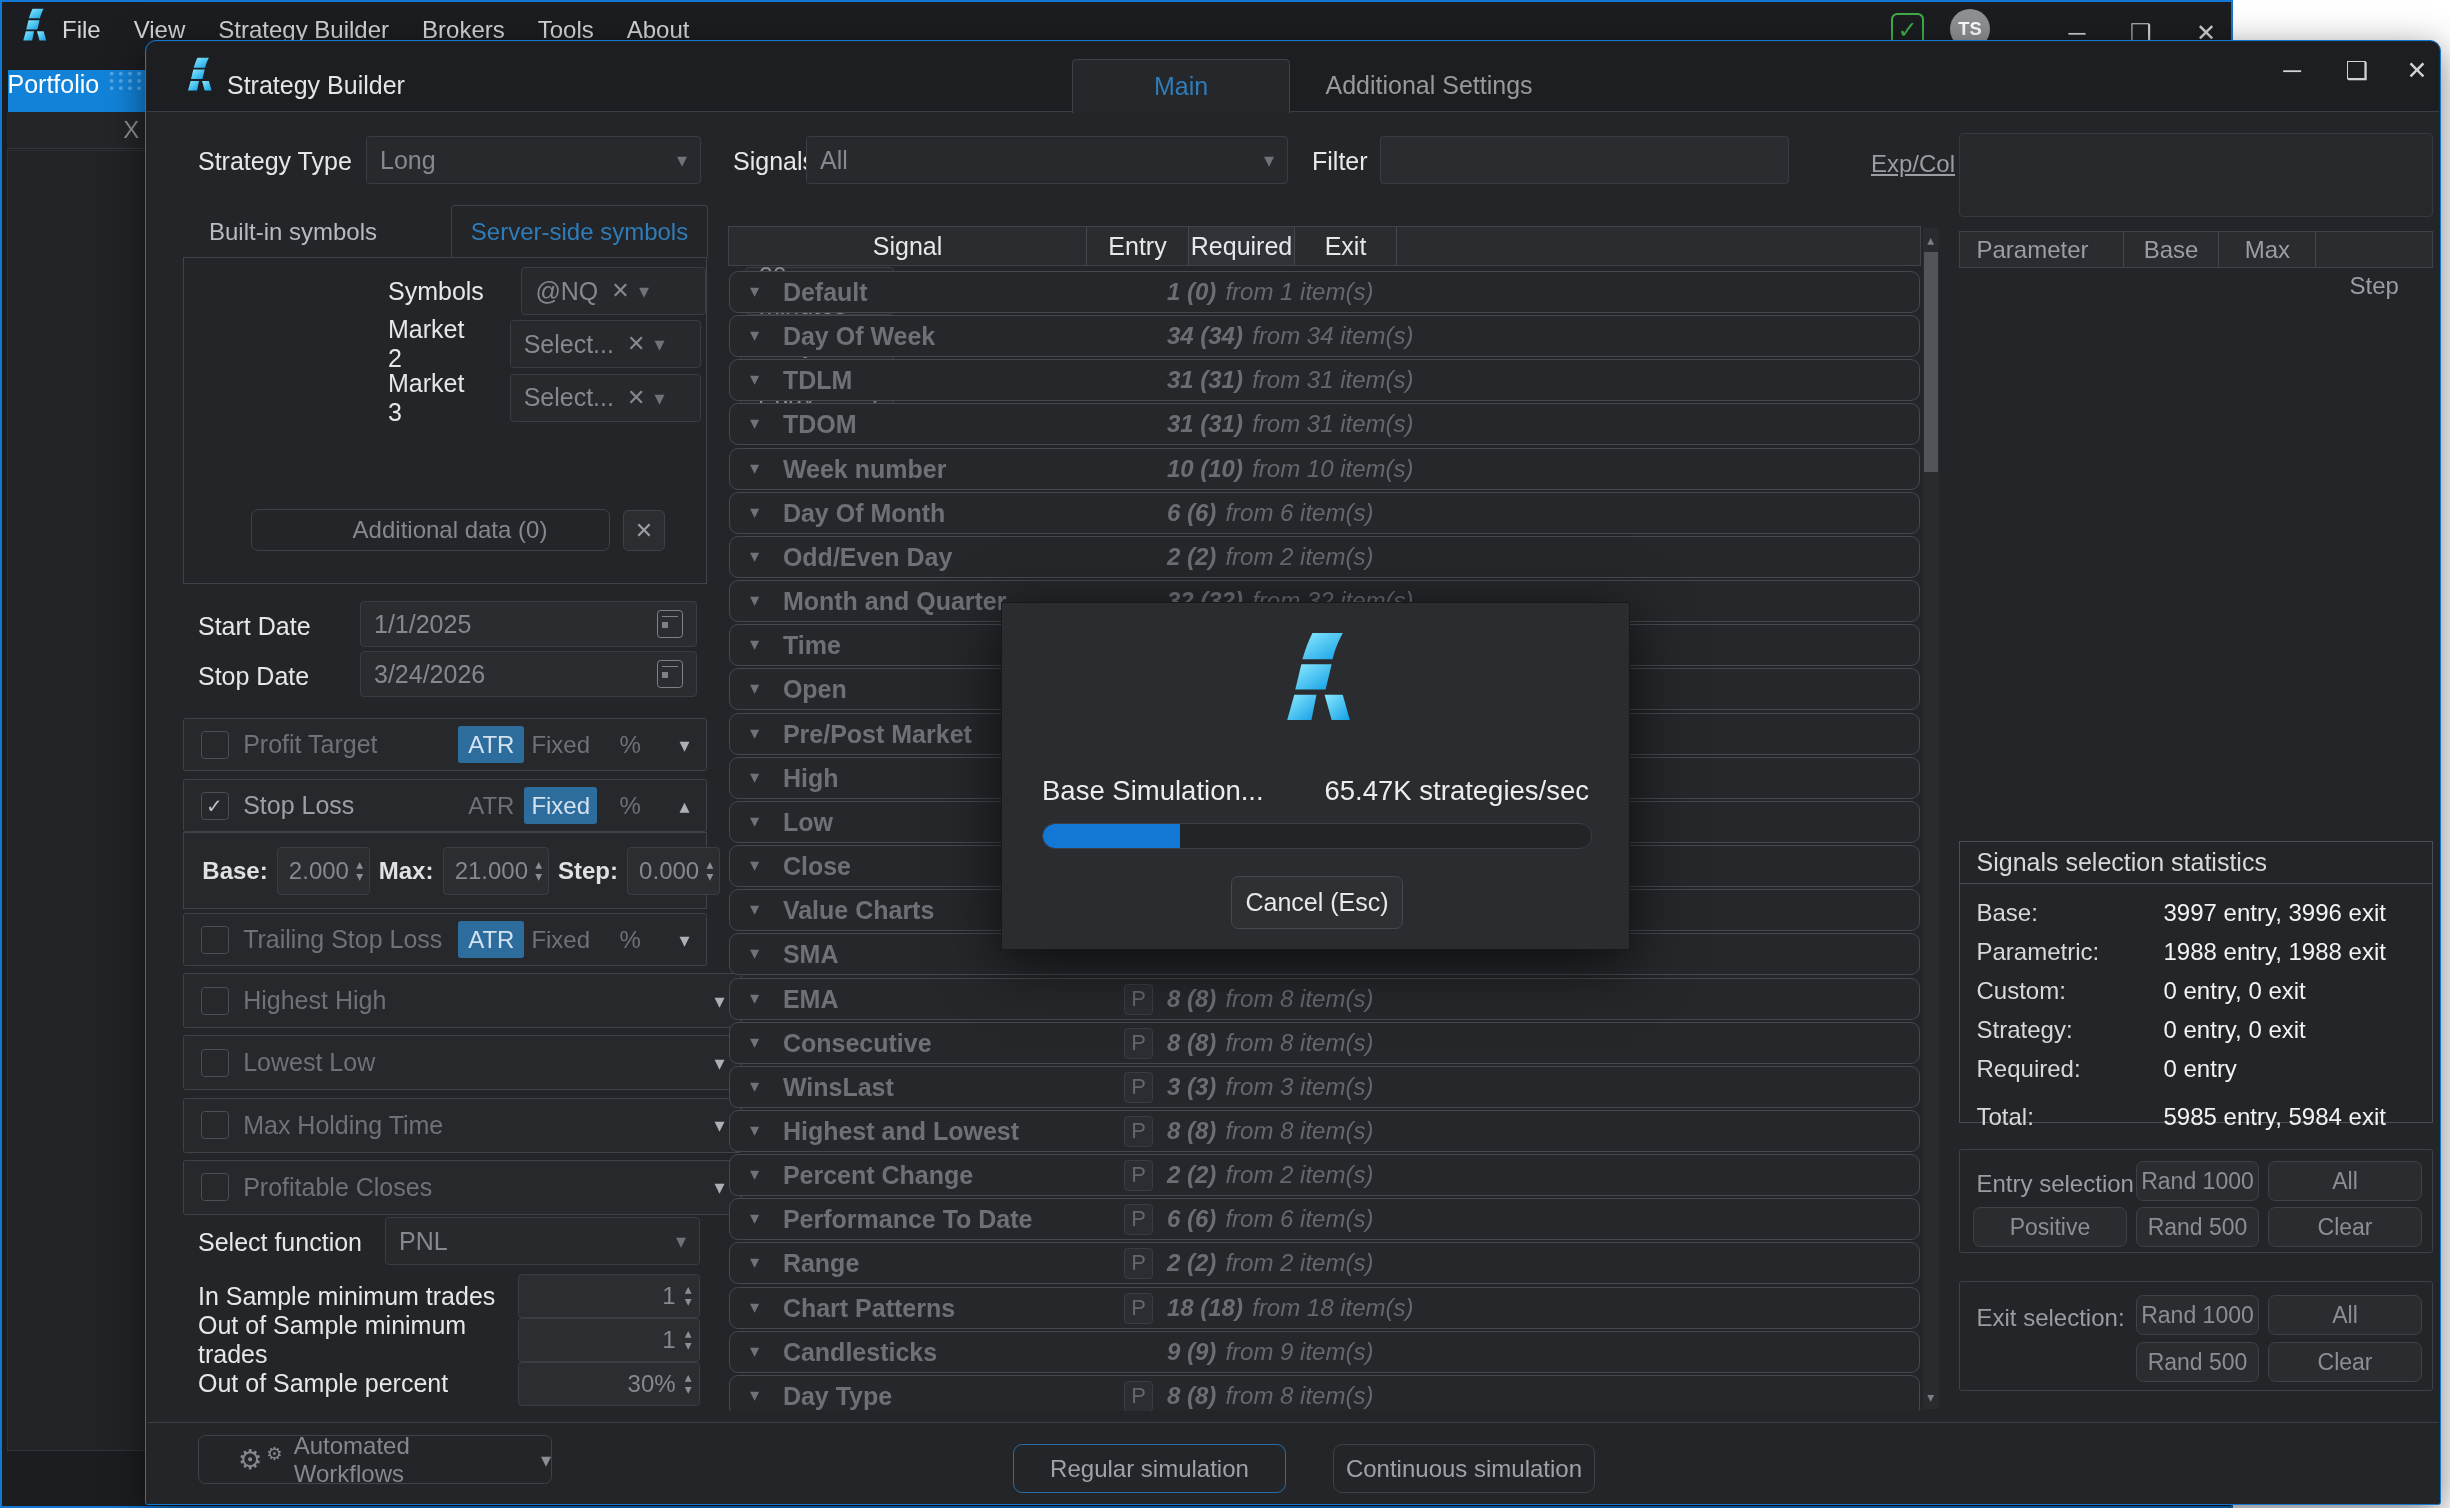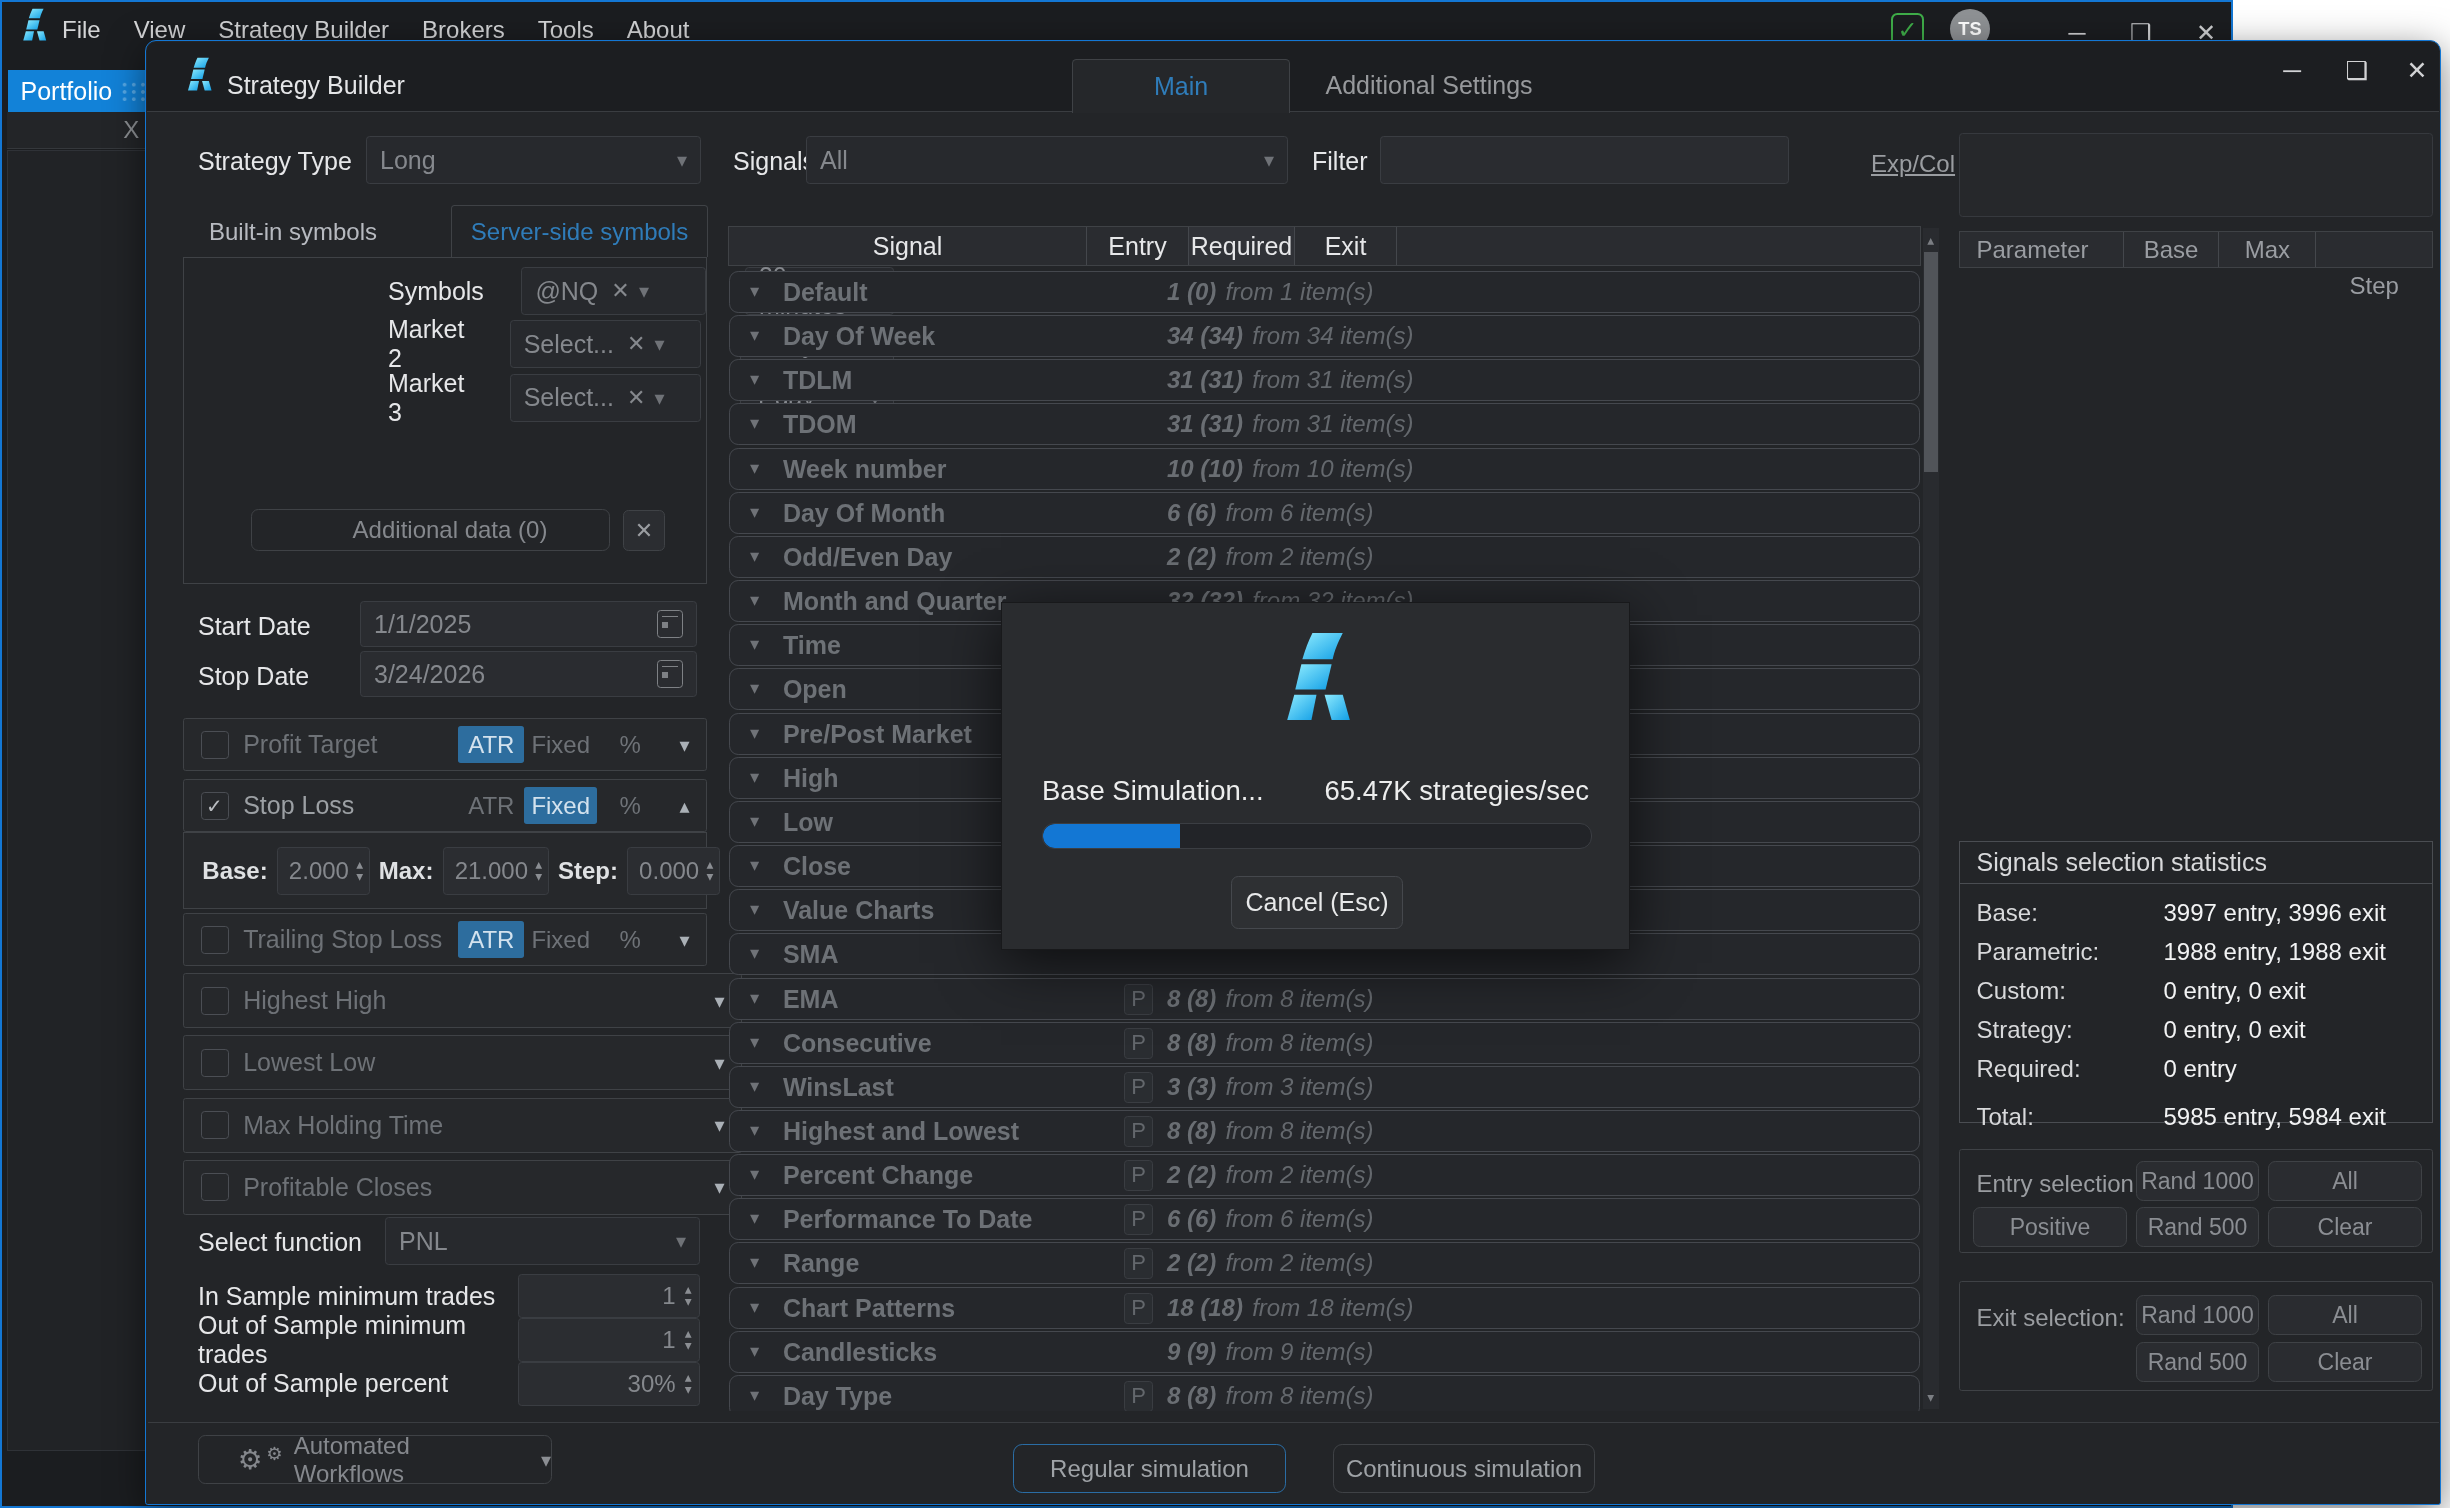--- a/index.html
+++ b/index.html
@@ -12,21 +12,21 @@
   .outer-win{left:0;top:0;width:2233px;height:1508px;background:#1b1d20;border:2.7px solid #1377d4;}
   .menu-row{left:60px;top:9.2px;height:37px;display:flex;align-items:center;gap:33px;}
   .menu-item{color:#d4d5d7;font-size:24px;white-space:nowrap;}
   .tb-icon{color:#cfd0d2;font-size:24px;display:flex;align-items:center;justify-content:center;}
   .green-check{left:1889px;top:11px;width:33px;height:33px;border:2.7px solid #3fae49;border-radius:6.4px;
                color:#3fae49;font-size:24px;font-weight:bold;display:flex;align-items:center;justify-content:center;}
   .avatar{left:1948px;top:7.3px;width:40px;height:40px;border-radius:50%;background:#8f9295;color:#fff;
           font-size:18.3px;font-weight:bold;display:flex;align-items:center;justify-content:center;}
   
   .portfolio-tab{left:5.5px;top:68px;width:139px;height:42px;background:#1282d8;color:#fff;font-size:25px;
-                 display:flex;align-items:center;padding-left:13px;}
+                 display:flex;align-items:flex-start;}
   .grip{width:37px;height:20px;margin-left:7.3px;background-image:radial-gradient(#66b1e9 1.8px,transparent 2.4px);
         background-size:9.2px 7.3px;opacity:.8;}
   .side-close-row{left:4.6px;top:110px;width:140px;height:37px;background:#232528;border-bottom:0.9px solid #35383c;
                   display:flex;align-items:center;justify-content:flex-end;padding-right:7.3px;color:#8b8e92;font-size:24px;}
   .side-panel{left:4.6px;top:148px;width:140px;height:1301px;background:#212326;border:0.9px solid #2f3237;}
 
   
   .inner-win{left:145px;top:40px;width:2296px;height:1465px;background:#232528;border:1.8px solid #1377d4;
              border-radius:11px 11px 2.7px 2.7px;box-shadow:0 9.2px 37px rgba(0,0,0,.5);}
   .inner-titlebar{left:147px;top:42px;width:2292px;height:70px;background:#1c1e21;border-radius:9.2px 9.2px 0 0;

